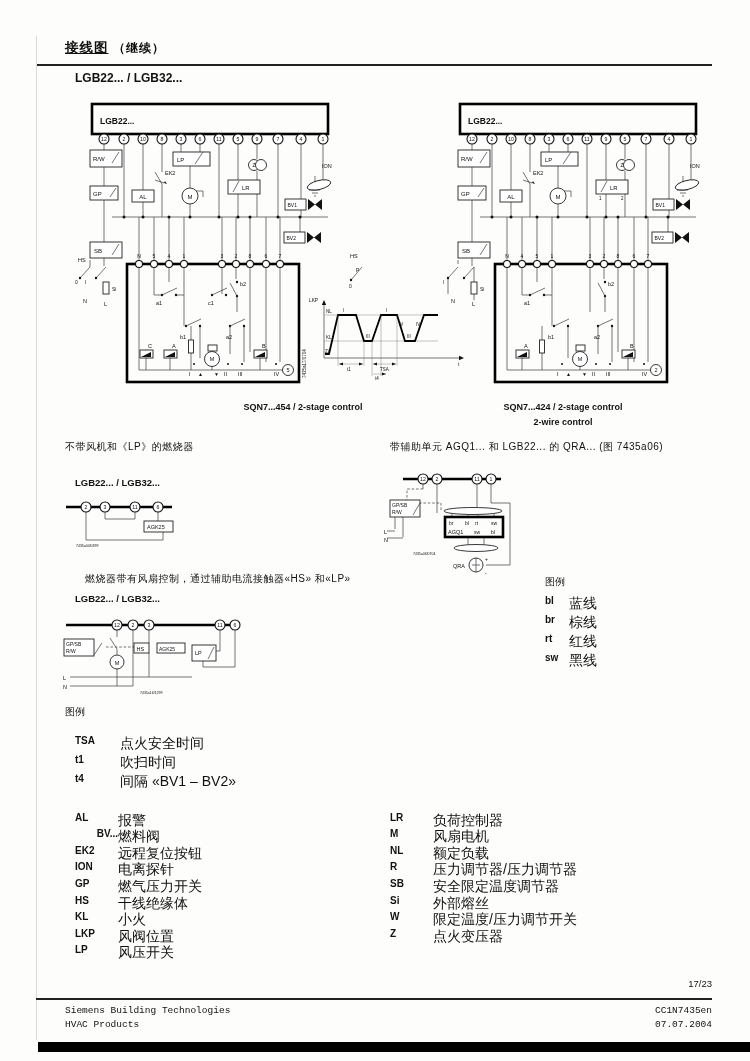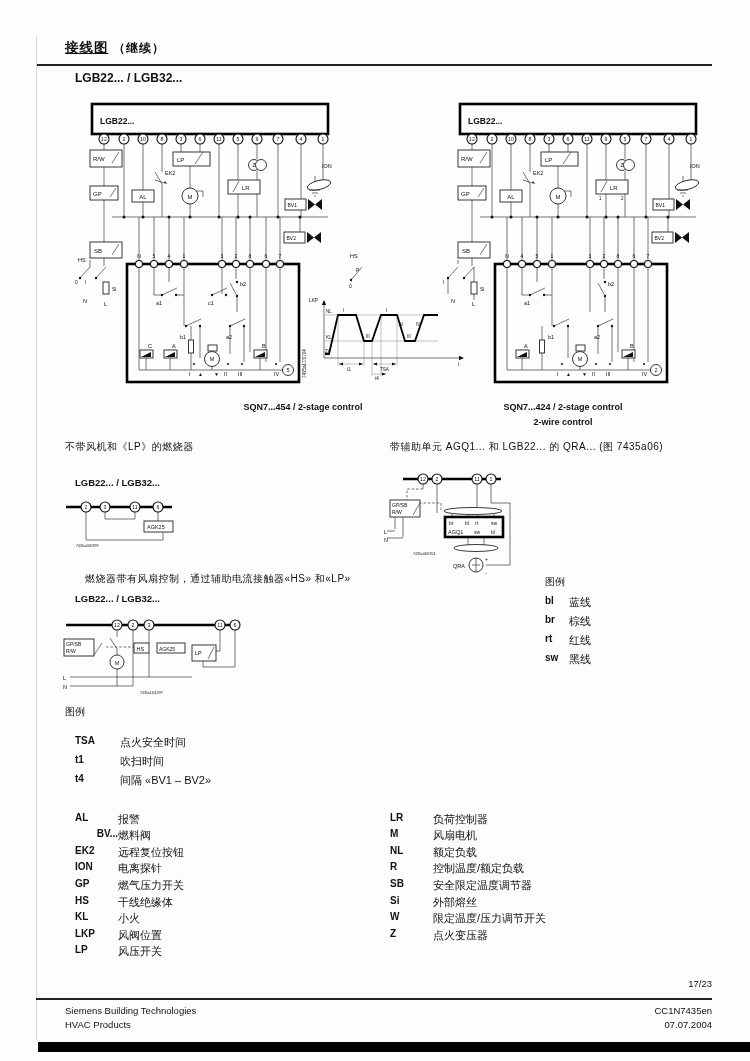--- a/index.html
+++ b/index.html
@@ -9,23 +9,23 @@
   .rule{position:absolute;background:#222;height:1.5px;}
   .h1{font-size:13.5px;font-weight:bold;letter-spacing:1px;text-decoration:underline;}
   .h1sub{font-size:12px;font-weight:600;letter-spacing:1px;}
   .h2{font-size:12px;font-weight:bold;}
   .sec{font-size:10px;letter-spacing:.5px;}
   .model{font-size:9.5px;font-weight:600;}
   .cap{font-size:9px;font-weight:bold;text-align:center;line-height:1.7;}
   .lt{font-size:10px;}
   .lrow{position:absolute;display:flex;font-size:11px;}
   .lkey{font-weight:600;font-size:10px;}
-  .lval{font-size:11px;}
+  .lval{font-size:14px;}
   .pg{font-size:9.5px;}
-  .ft{font-size:9.5px;line-height:1.45;}
+  .ft{font-size:9.5px;line-height:1.45;font-family:Liberation Mono, monospace;}
   svg{position:absolute;overflow:visible;}
   svg text{font-family:"Liberation Sans",sans-serif;fill:#111;}
   .w{stroke:#3a3a3a;stroke-width:.7;fill:none;}
   .dash{stroke:#3a3a3a;stroke-width:.7;fill:none;stroke-dasharray:2.6 1.8;}
   .thick{stroke:#000;stroke-width:2.6;fill:none;}
   .thickline{stroke:#000;stroke-width:2.4;fill:none;}
   .box{stroke:#222;stroke-width:.9;fill:#fff;}
   .dot{fill:#111;stroke:none;}
   .blk{fill:#111;stroke:none;}
   .wave{stroke:#000;stroke-width:1.8;fill:none;}
@@ -671,21 +671,21 @@
     <div class="lrow" style="left:390px;top:828px;">
         <span class="lkey" style="width:43px;">M</span>
         <span class="lval">风扇电机</span>
       </div>
     <div class="lrow" style="left:390px;top:845px;">
         <span class="lkey" style="width:43px;">NL</span>
         <span class="lval">额定负载</span>
       </div>
     <div class="lrow" style="left:390px;top:861px;">
         <span class="lkey" style="width:43px;">R</span>
-        <span class="lval">控制温度/额定负载</span>
+        <span class="lval">压力调节器/压力调节器</span>
       </div>
     <div class="lrow" style="left:390px;top:878px;">
         <span class="lkey" style="width:43px;">SB</span>
         <span class="lval">安全限定温度调节器</span>
       </div>
     <div class="lrow" style="left:390px;top:895px;">
         <span class="lkey" style="width:43px;">Si</span>
         <span class="lval">外部熔丝</span>
       </div>
     <div class="lrow" style="left:390px;top:911px;">

